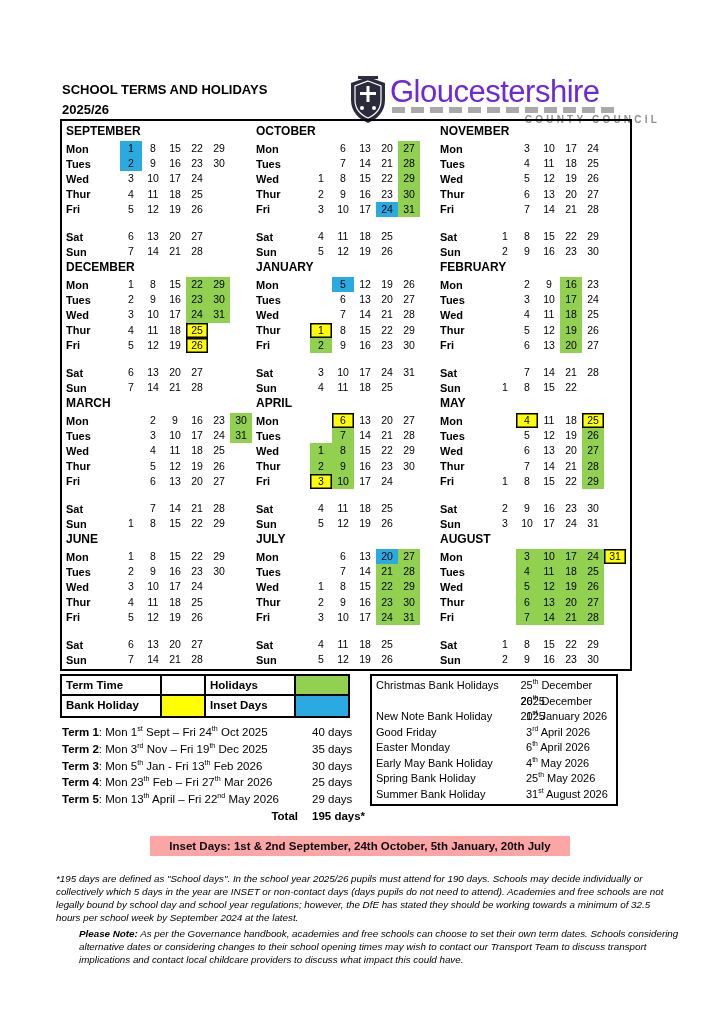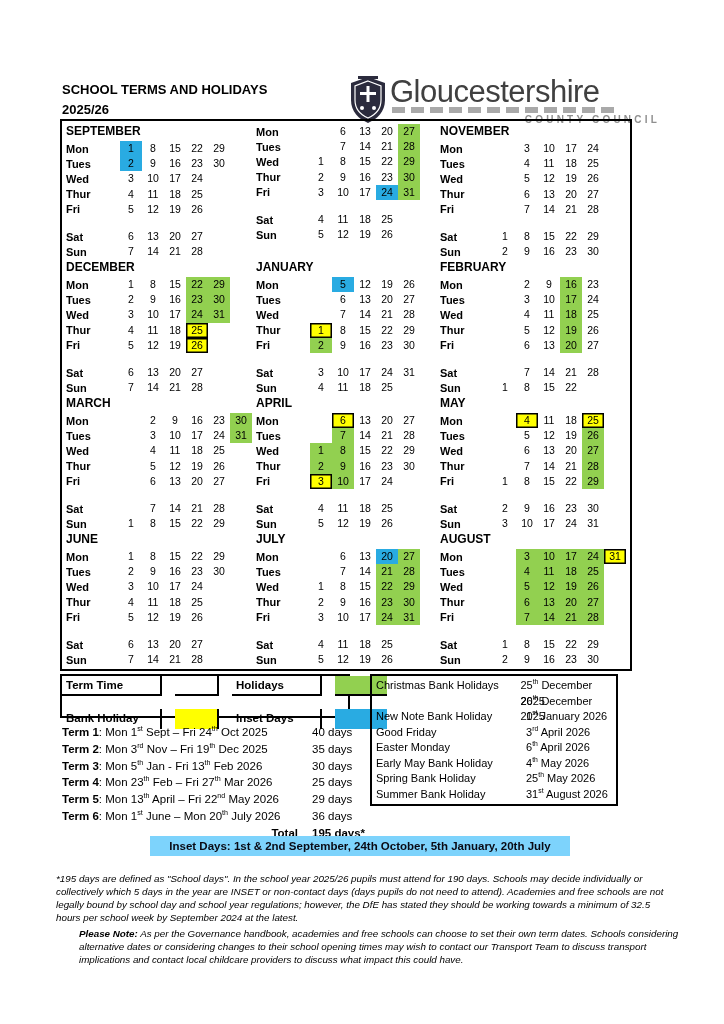--- a/index.html
+++ b/index.html
@@ -3,21 +3,21 @@
 <meta charset="utf-8">
 <style>
   html,body{margin:0;padding:0;background:#fff;}
   body{width:724px;height:1024px;position:relative;font-family:"Liberation Sans",sans-serif;color:#000;overflow:hidden;}
   .abs{position:absolute;}
   sup{font-size:0.62em;line-height:0;}
 
   
   #title{left:62px;top:80px;font-size:13px;font-weight:bold;line-height:20px;}
   #logo-crest{left:348px;top:76px;}
-  #logo-name{left:390px;top:74px;font-size:31px;color:#404040;letter-spacing:-0.5px;}
+  #logo-name{left:390px;top:74px;font-size:31px;color:#6d28d9;letter-spacing:-0.5px;}
   #logo-dashes{left:392px;top:107px;width:224px;height:6px;
     background:repeating-linear-gradient(90deg,#a9a9a9 0 13px,#fff 13px 19px);}
   #logo-sub{left:402px;top:114px;width:258px;text-align:right;font-size:10px;font-weight:bold;
     letter-spacing:3.2px;color:#8f8f8f;}
 
   
   #calbox{left:60px;top:119px;width:572px;height:552px;border:2px solid #000;box-sizing:border-box;
     padding:3px 0 12px 4px;}
   #calgrid{display:grid;grid-template-columns:190px 184px 192px;grid-auto-rows:136px;}
   .month{overflow:visible;}
@@ -25,21 +25,21 @@
   .mrow{display:grid;grid-template-columns:54px repeat(6,22px);height:15.2px;align-items:center;}
   .mrow.satrow{margin-top:12px;}
   .dlabel{font-weight:bold;font-size:11px;}
   .dcell{font-size:10.5px;text-align:center;height:15.2px;line-height:15.2px;}
   .c-i{background:#29ABE2;}
   .c-h{background:#92D050;}
   .c-b{background:#FFFF00;box-shadow:inset 0 0 0 1.5px #000;}
 
   
   #legend{left:60px;top:674px;width:290px;height:44px;border:2px solid #000;box-sizing:border-box;
-    display:grid;grid-template-columns:100px 44px 90px 52px;grid-auto-rows:20px;gap:13px;}
+    display:grid;grid-template-columns:100px 44px 90px 52px;grid-auto-rows:20px;}
   .lcell{border-right:2px solid #000;border-bottom:2px solid #000;box-sizing:border-box;
     font-size:11.5px;font-weight:bold;padding-left:4px;line-height:18px;}
   .lcell.last{border-right:none;}
   .lcell.bot{border-bottom:none;}
   .sw-term{background:#fff;}
   .sw-holiday{background:#92D050;}
   .sw-bank{background:#FFFF00;}
   .sw-inset{background:#29ABE2;}
 
   
@@ -51,21 +51,21 @@
   .trow.total .tdays{font-weight:bold;}
 
   
   #banks{left:370px;top:674px;width:248px;height:132px;border:2px solid #000;box-sizing:border-box;
     padding:2px 0 0 4px;}
   .brow{display:flex;height:15.5px;line-height:15.5px;font-size:11px;}
   .blabel{width:150px;}
   .bdate{}
 
   
-  #insetbar{left:150px;top:836px;width:420px;height:20px;background:#7dd3fc;text-align:center;
+  #insetbar{left:150px;top:836px;width:420px;height:20px;background:#fca5a5;text-align:center;
     font-weight:bold;font-size:11.5px;line-height:20px;color:#0a0a14;}
 
   
   .note{left:56px;width:614px;font-size:9.8px;font-style:italic;line-height:13.2px;}
   #note1{top:862px;}
   #note2{top:917px;margin-left:23px;}
   .nlead{font-weight:bold;}
 </style>
 </head>
 <body>
@@ -152,20 +152,21 @@
           <div class="dlabel">Sun</div>
           <div class="dcell">7</div>
           <div class="dcell">14</div>
           <div class="dcell">21</div>
           <div class="dcell">28</div>
           <div class="dcell"></div>
           <div class="dcell"></div>
         </div>
       </div>
       <div class="month">
+        <div class="mname">OCTOBER</div>
         <div class="mrow">
           <div class="dlabel">Mon</div>
           <div class="dcell"></div>
           <div class="dcell">6</div>
           <div class="dcell">13</div>
           <div class="dcell">20</div>
           <div class="dcell c-h">27</div>
           <div class="dcell"></div>
         </div>
         <div class="mrow">
@@ -916,25 +917,20 @@
     <div class="trow">
       <span class="tlead">Term 4</span>
       <span>: Mon 23<sup>th</sup> Feb – Fri 27<sup>th</sup> Mar 2026</span>
       <span class="tdays">25 days</span>
     </div>
     <div class="trow">
       <span class="tlead">Term 5</span>
       <span>: Mon 13<sup>th</sup> April – Fri 22<sup>nd</sup> May 2026</span>
       <span class="tdays">29 days</span>
     </div>
-    <div class="trow">
-      <span class="tlead">Term 6</span>
-      <span>: Mon 1<sup>st</sup> June – Mon 20<sup>th</sup> July 2026</span>
-      <span class="tdays">36 days</span>
-    </div>
     <div class="trow total">
       <span class="tmain">Total</span>
       <span class="tdays">195 days*</span>
     </div>
   </div>
 
 <div id="banks" class="abs">
     <div class="brow">
       <span class="blabel">Christmas Bank Holidays</span>
       <span class="bdate">25<sup>th</sup> December 2025</span>

